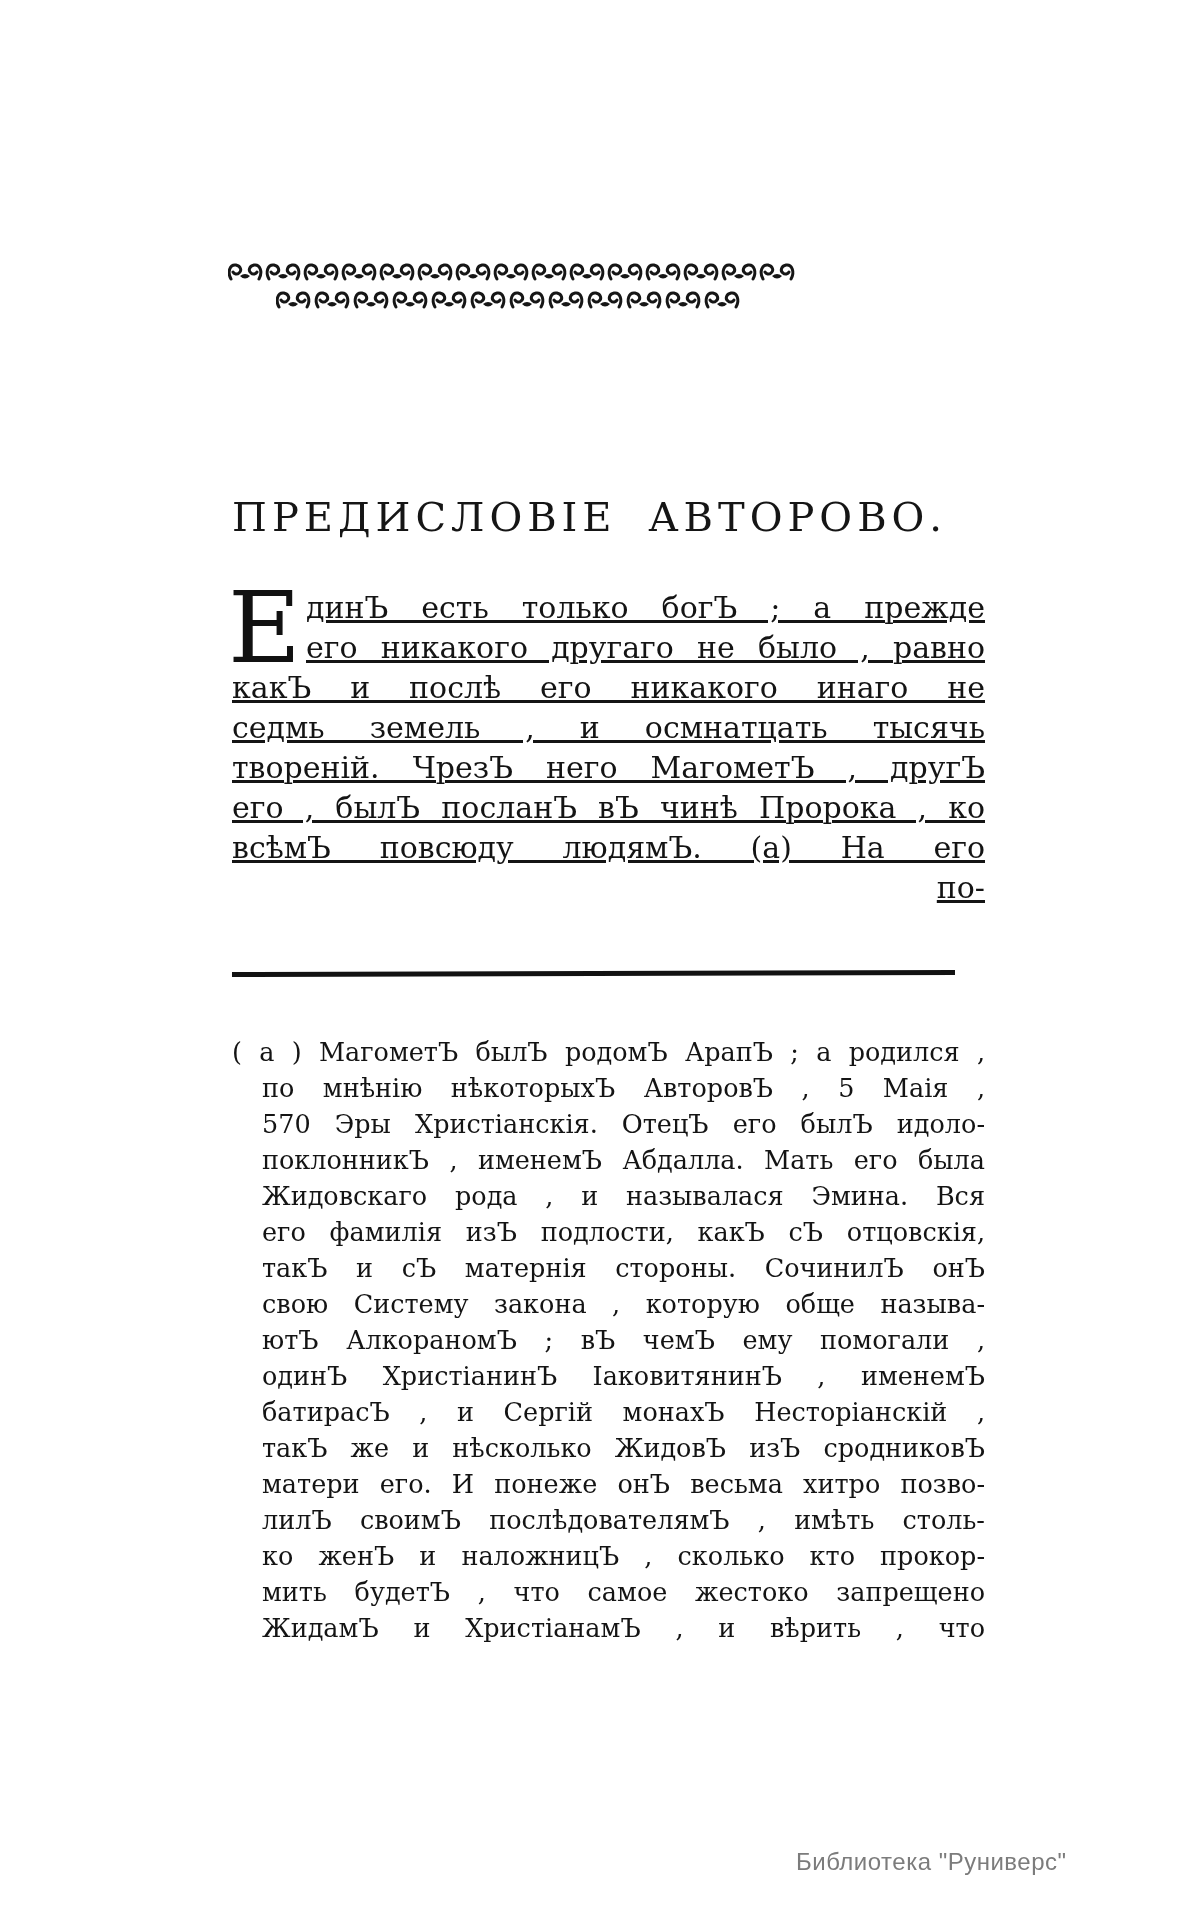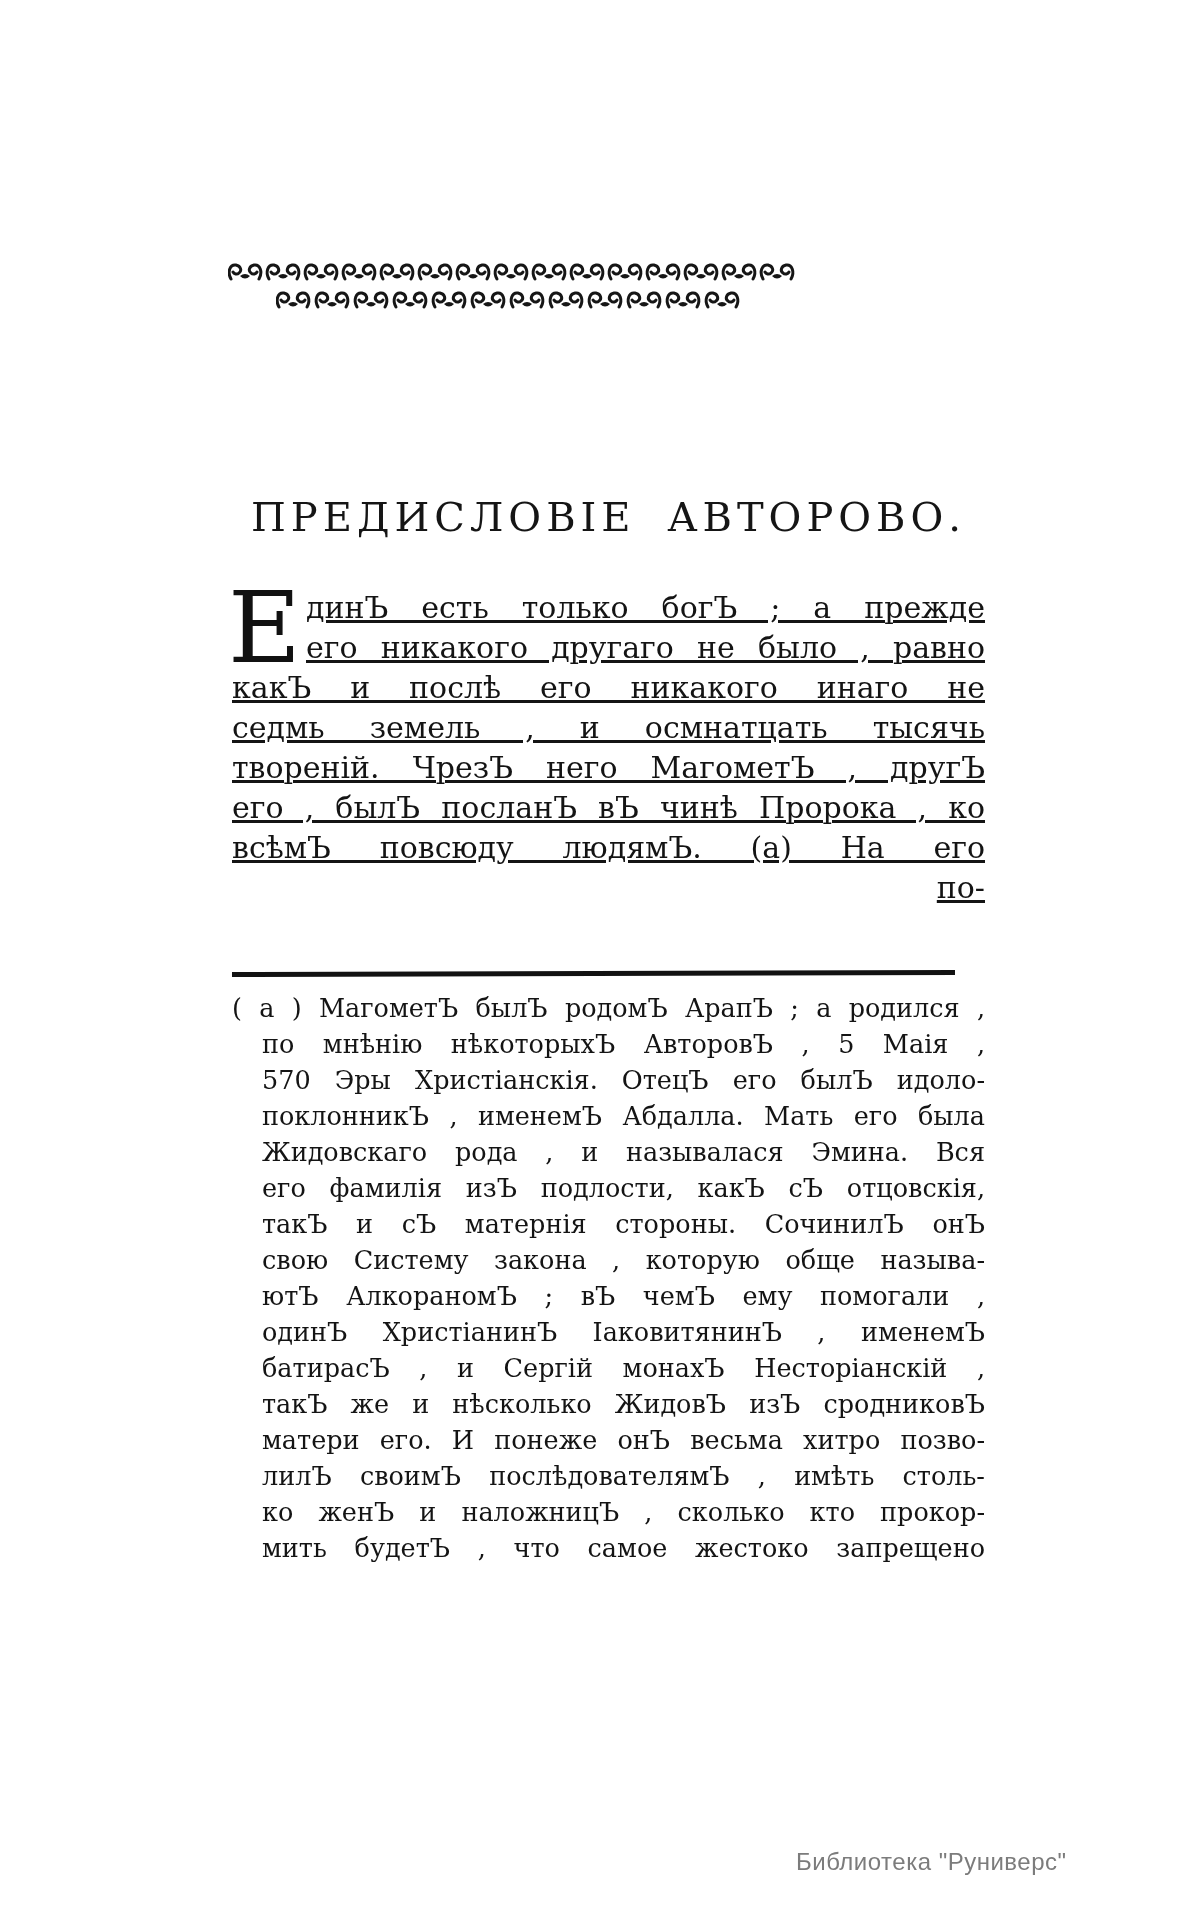--- a/index.html
+++ b/index.html
@@ -15,21 +15,21 @@
   .ornament{
     position:absolute;left:228px;top:260px;width:600px;height:58px;
   }
   .ornament svg{display:block;}
   .orn-row2{margin:2px 0 0 48px;}
   .title{
     position:absolute;left:232px;top:494px;width:753px;
     margin:0;
     font-size:40px;font-weight:normal;
     letter-spacing:5px;word-spacing:14px;
-    text-align:center;
+    text-align:left;
     color:#151515;
   }
   .body{
     position:absolute;left:232px;top:588px;width:753px;
     font-size:30px;line-height:40px;
   }
   .bline{
     text-align:justify;
     text-align-last:justify;
     white-space:normal;
@@ -41,21 +41,21 @@
     position:absolute;left:-4px;top:-6px;
     font-size:100px;line-height:92px;
     color:#111;
   }
   .rule{
     position:absolute;left:232px;top:971px;width:723px;height:5px;
     background:#121212;border:none;margin:0;
     transform:rotate(-0.15deg);
   }
   .footnote{
-    position:absolute;left:262px;top:990px;width:723px;
+    position:absolute;left:262px;top:1034px;width:723px;
     font-size:25.5px;line-height:36px;
   }
   .fline{
     text-align:justify;
     text-align-last:justify;
   }
   .fline.hang{margin-left:-30px;}
   .watermark{
     position:absolute;left:796px;top:1848px;
     font-family:"Liberation Sans","DejaVu Sans",sans-serif;
@@ -135,17 +135,18 @@
     <div class="fline">такЪ и сЪ матернія стороны. СочинилЪ онЪ</div>
     <div class="fline">свою Систему закона , которую обще называ-</div>
     <div class="fline">ютЪ АлкораномЪ ; вЪ чемЪ ему помогали ,</div>
     <div class="fline">одинЪ ХристіанинЪ ІаковитянинЪ , именемЪ</div>
     <div class="fline">батирасЪ , и Сергій монахЪ Несторіанскій ,</div>
     <div class="fline">такЪ же и нѣсколько ЖидовЪ изЪ сродниковЪ</div>
     <div class="fline">матери его. И понеже онЪ весьма хитро позво-</div>
     <div class="fline">лилЪ своимЪ послѣдователямЪ , имѣть столь-</div>
     <div class="fline">ко женЪ и наложницЪ , сколько кто прокор-</div>
     <div class="fline">мить будетЪ , что самое жестоко запрещено</div>
+    <div class="fline">ЖидамЪ и ХристіанамЪ , и вѣрить , что</div>
   </div>
 
   <div class="watermark">Библиотека "Руниверс"</div>
 
 </div>
 
 </body></html>

